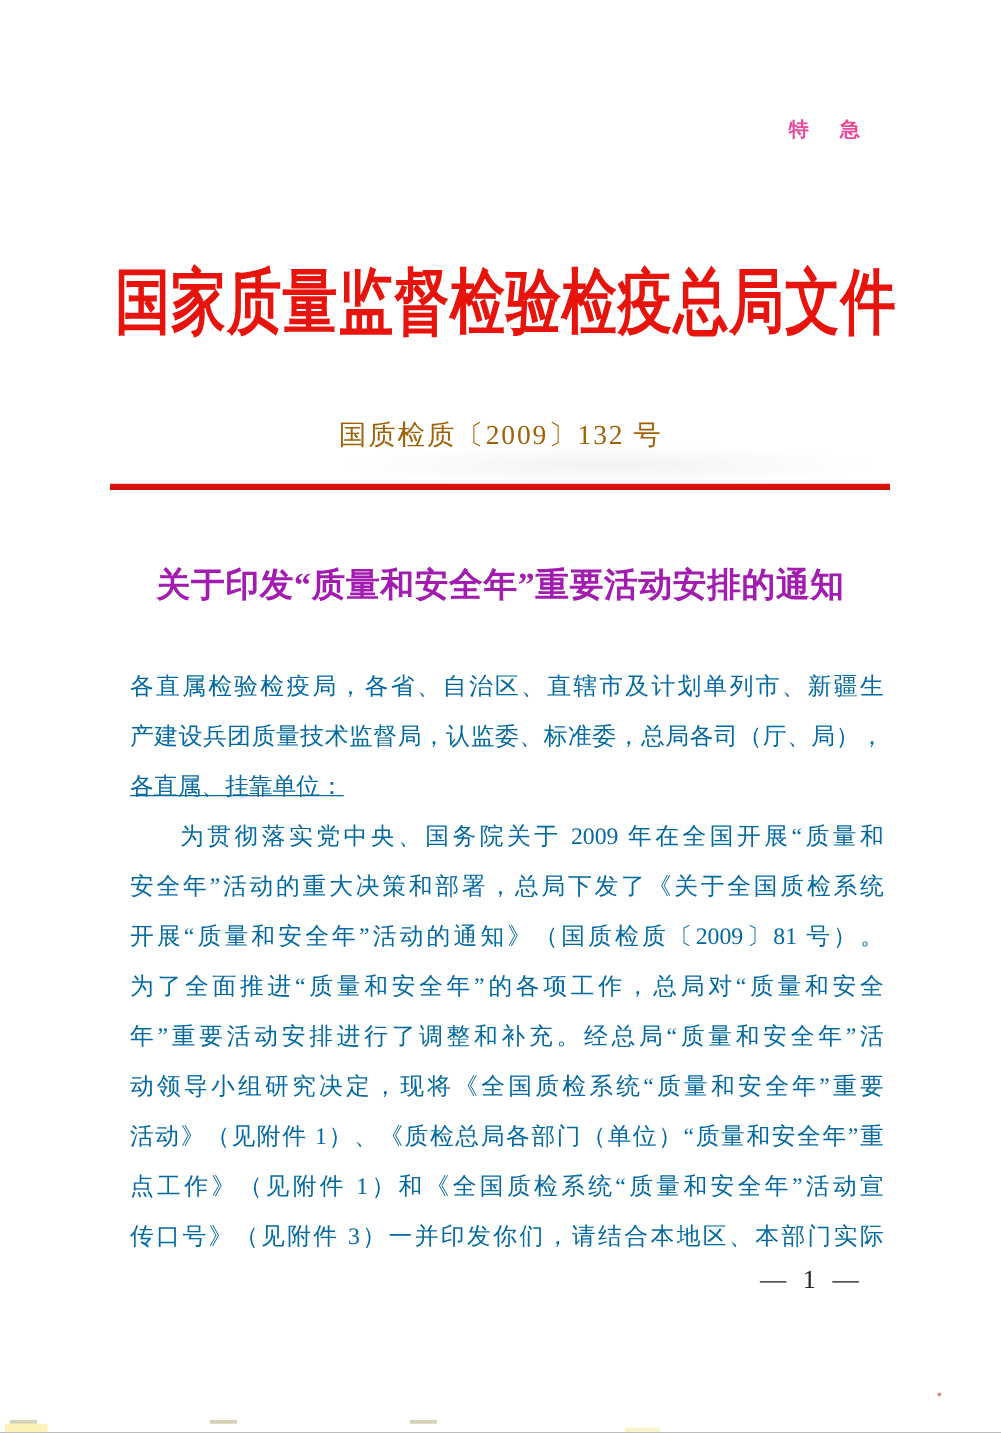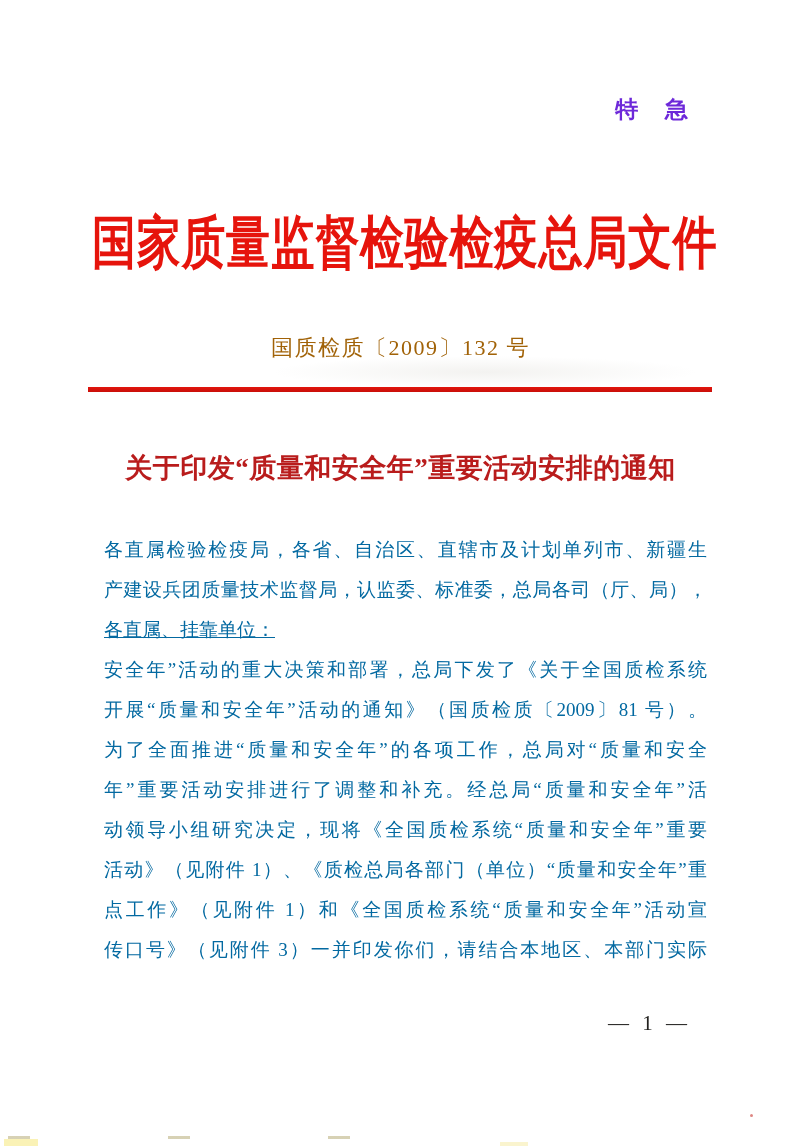--- a/index.html
+++ b/index.html
@@ -7,22 +7,22 @@
     position: relative;
     width: 801px; height: 1146px;
     margin: 0 auto;
     background: #ffffff;
     overflow: hidden;
     font-family: "Liberation Serif", "DejaVu Serif", serif;
   }
   .urgency {
     position: absolute;
     top: 94px; right: 112px;
-    font-size: 23px; font-weight: 700;
-    color: #6d28d9;
+    font-size: 16px; font-weight: 700;
+    color: #ec4899;
     word-spacing: 19px;
     letter-spacing: 1px;
     white-space: nowrap;
   }
   .red-header {
     position: absolute;
     top: 212px; left: 0; width: 100%;
     margin: 0;
     text-align: center;
     font-size: 57px; line-height: 62px;
@@ -47,21 +47,21 @@
     width: 624px; height: 5px;
     background: linear-gradient(180deg, #e2150d 0%, #c90f09 100%);
   }
   .doc-title {
     position: absolute;
     top: 451px; left: 0; width: 100%;
     margin: 0;
     text-align: center;
     font-size: 27px; line-height: 34px;
     font-weight: 700;
-    color: #b91c1c;
+    color: #a21caf;
     letter-spacing: 0.5px;
   }
   .body-text {
     position: absolute;
     top: 530px; left: 104px;
     width: 603px;
     font-size: 19px;
     color: #0369a1;
   }
   .line {
@@ -124,20 +124,21 @@
 
   <div class="smudge-above-rule"></div>
   <div class="red-rule"></div>
 
   <h2 class="doc-title">关于印发“质量和安全年”重要活动安排的通知</h2>
 
   <div class="body-text">
     <div class="line">各直属检验检疫局，各省、自治区、直辖市及计划单列市、新疆生</div>
     <div class="line">产建设兵团质量技术监督局，认监委、标准委，总局各司（厅、局），</div>
     <div class="line short">各直属、挂靠单位：</div>
+    <div class="line indent">为贯彻落实党中央、国务院关于 2009 年在全国开展“质量和</div>
     <div class="line">安全年”活动的重大决策和部署，总局下发了《关于全国质检系统</div>
     <div class="line">开展“质量和安全年”活动的通知》（国质检质〔2009〕81 号）。</div>
     <div class="line">为了全面推进“质量和安全年”的各项工作，总局对“质量和安全</div>
     <div class="line">年”重要活动安排进行了调整和补充。经总局“质量和安全年”活</div>
     <div class="line">动领导小组研究决定，现将《全国质检系统“质量和安全年”重要</div>
     <div class="line">活动》（见附件 1）、《质检总局各部门（单位）“质量和安全年”重</div>
     <div class="line">点工作》（见附件 1）和《全国质检系统“质量和安全年”活动宣</div>
     <div class="line">传口号》（见附件 3）一并印发你们，请结合本地区、本部门实际</div>
   </div>
 

